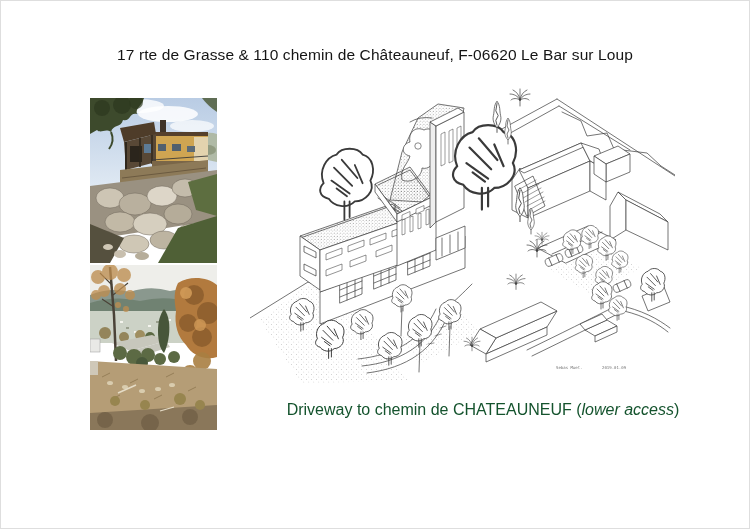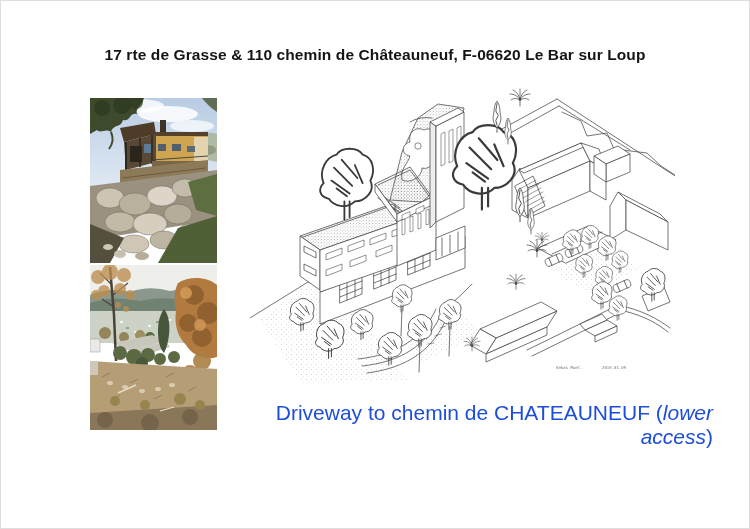--- a/index.html
+++ b/index.html
@@ -3,32 +3,32 @@
 <meta charset="utf-8">
 <style>
   html,body{margin:0;padding:0;background:#ffffff;}
   .page{
     position:relative;width:750px;height:529px;background:#fff;overflow:hidden;
     font-family:"Liberation Sans",sans-serif;color:#111;
     box-shadow:inset 0 0 0 1px #dedede;
   }
   .title{
     position:absolute;top:46px;left:0;right:0;text-align:center;
-    font-size:15.5px;color:#151515;letter-spacing:.1px;font-weight:bold;
+    font-size:15.5px;color:#151515;letter-spacing:.1px;
   }
   figure{margin:0;}
   .photo{position:absolute;left:90px;width:127px;height:165px;overflow:hidden;}
   .photo svg{display:block;width:127px;height:165px;}
   .photo1{top:98px;}
   .photo2{top:265px;}
   .drawing{position:absolute;left:250px;top:88px;width:425px;height:305px;}
   .drawing svg{display:block;width:425px;height:305px;}
   .caption{
-    position:absolute;top:401px;left:253px;width:460px;text-align:right;
-    font-size:21px;color:#1d4ed8;
+    position:absolute;top:401px;left:253px;width:460px;text-align:center;
+    font-size:16px;color:#14532d;
   }
   .footer{
     position:absolute;top:466px;left:0;right:0;text-align:center;
     font-size:11px;color:#1a1a1a;white-space:pre;
   }
   .ink{stroke:#3a3a3a;stroke-width:.7;fill:none;stroke-linecap:round;stroke-linejoin:round;}
   .wf{fill:#ffffff;}
   .sig{font-family:"DejaVu Sans Mono",monospace;}
 </style>
 </head>

